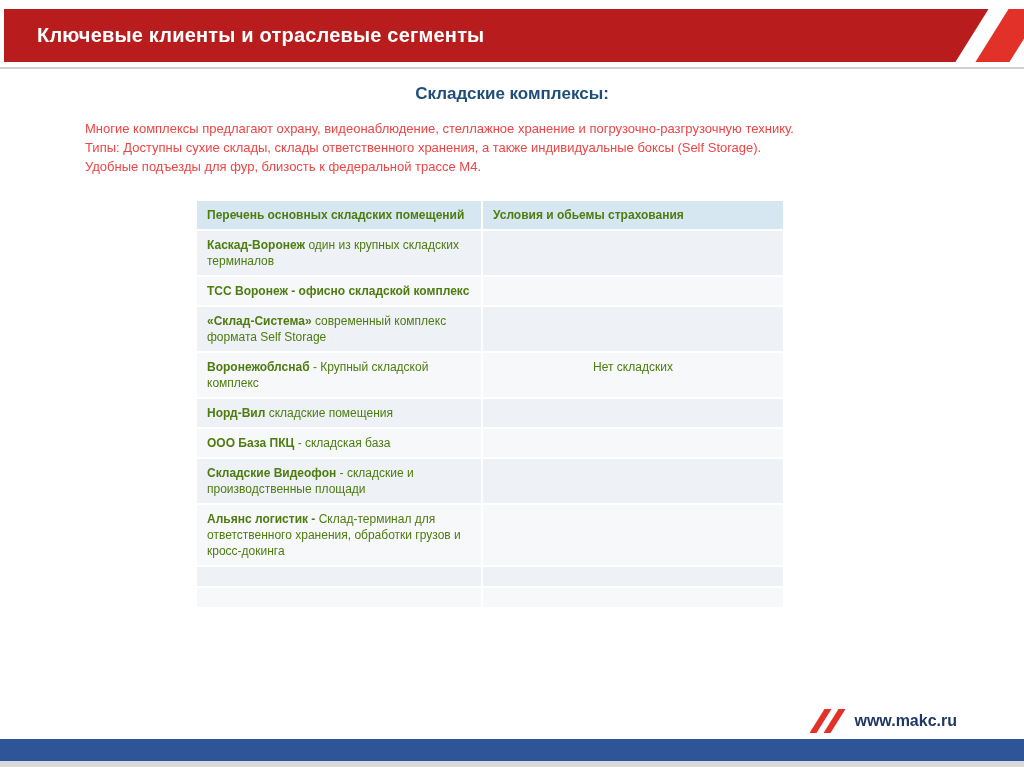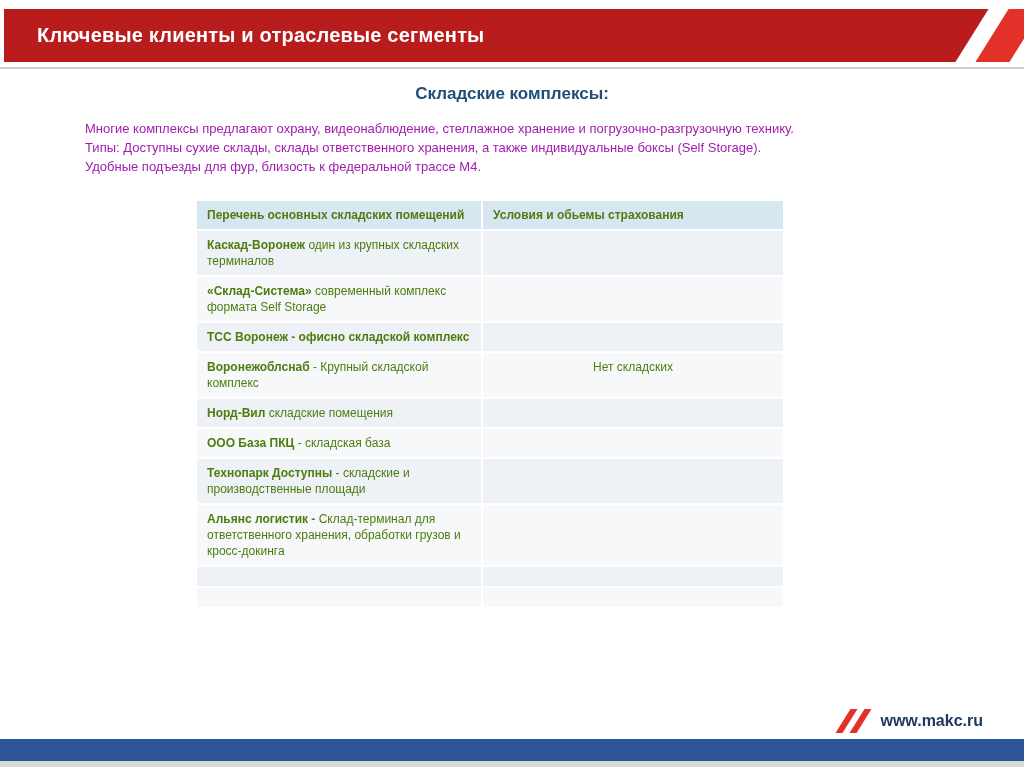--- a/index.html
+++ b/index.html
@@ -15,38 +15,38 @@
   .titlebar h1 { color:#ffffff; font-size:20px; font-weight:bold; letter-spacing:.2px; }
   .decor-cut { position:absolute; top:-8px; bottom:-8px; right:-16px; width:72px;
                background:#ffffff; transform:skewX(-32deg); }
   .decor-red { position:absolute; top:-8px; bottom:-8px; right:2px; width:34px;
                background:#e23128; transform:skewX(-32deg); }
   .header-line { position:absolute; top:67px; left:0; width:100%; height:2px; background:#ccd2da; }
 
   
   .content { position:absolute; top:78px; left:0; width:100%; }
   .section-heading { text-align:center; color:#1f4e79; font-size:17px; font-weight:bold; margin-top:6px; }
-  .intro { margin:15px 0 0 85px; font-size:13px; line-height:19px; color:#a21caf; }
+  .intro { margin:15px 0 0 85px; font-size:13px; line-height:19px; color:#ef4444; }
 
   table.data { border-collapse:collapse; table-layout:fixed; width:588px; margin:23px 0 0 195px; }
   col.c1 { width:286px; }
   col.c2 { width:302px; }
   th, td { border:2px solid #ffffff; padding:6px 10px; font-size:12px; line-height:16px;
            vertical-align:top; color:#4d7c0f; overflow:hidden; }
   th { background:#d7e7f2; font-weight:bold; text-align:left; }
   tbody tr:nth-child(odd) td { background:#eef1f5; }
   tbody tr:nth-child(even) td { background:#f6f8fa; }
   td.val { text-align:center; }
   tr.empty td { height:21px; padding:2px 10px; }
   td b { font-weight:bold; }
 
   
   .footer { position:absolute; left:0; bottom:0; width:100%; }
   .footer-top { height:36px; display:flex; align-items:center; justify-content:flex-end;
-                padding-right:41px; background:#ffffff; }
+                padding-right:67px; background:#ffffff; }
   .stripes { display:flex; gap:7px; margin-right:16px; }
   .stripes span { display:block; width:7px; height:24px; background:#e23128; transform:skewX(-32deg); }
   .site { color:#1f3864; font-size:16px; font-weight:bold; }
   .bar { height:22px; background:#2e5597; }
   .gray { height:6px; background:#d9d9d9; }
 </style>
 </head>
 <body>
 
 <div class="slide">
@@ -77,41 +77,41 @@
           <th>Перечень основных складских помещений</th>
           <th>Условия и обьемы страхования</th>
         </tr>
       </thead>
       <tbody>
         <tr>
           <td><b>Каскад-Воронеж</b><span> один из крупных складских терминалов</span></td>
           <td class="val"></td>
         </tr>
         <tr>
-          <td><b>«Склад-Система»</b><span> современный комплекс формата Self Storage</span></td>
+          <td><b>ТСС Воронеж - офисно складской комплекс</b><span></span></td>
           <td class="val"></td>
         </tr>
         <tr>
-          <td><b>ТСС Воронеж - офисно складской комплекс</b><span></span></td>
+          <td><b>«Склад-Система»</b><span> современный комплекс формата Self Storage</span></td>
           <td class="val"></td>
         </tr>
         <tr>
           <td><b>Воронежоблснаб</b><span> - Крупный складской комплекс</span></td>
           <td class="val">Нет складских</td>
         </tr>
         <tr>
           <td><b>Норд-Вил</b><span> складские помещения</span></td>
           <td class="val"></td>
         </tr>
         <tr>
           <td><b>ООО База ПКЦ</b><span> - складская база</span></td>
           <td class="val"></td>
         </tr>
         <tr>
-          <td><b>Технопарк Доступны</b><span> - складские и производственные площади</span></td>
+          <td><b>Складские Видеофон</b><span> - складские и производственные площади</span></td>
           <td class="val"></td>
         </tr>
         <tr>
           <td><b>Альянс логистик -</b><span> Склад-терминал для ответственного хранения, обработки грузов и кросс-докинга</span></td>
           <td class="val"></td>
         </tr>
         <tr class="empty">
           <td><b></b><span></span></td>
           <td class="val"></td>
         </tr>

